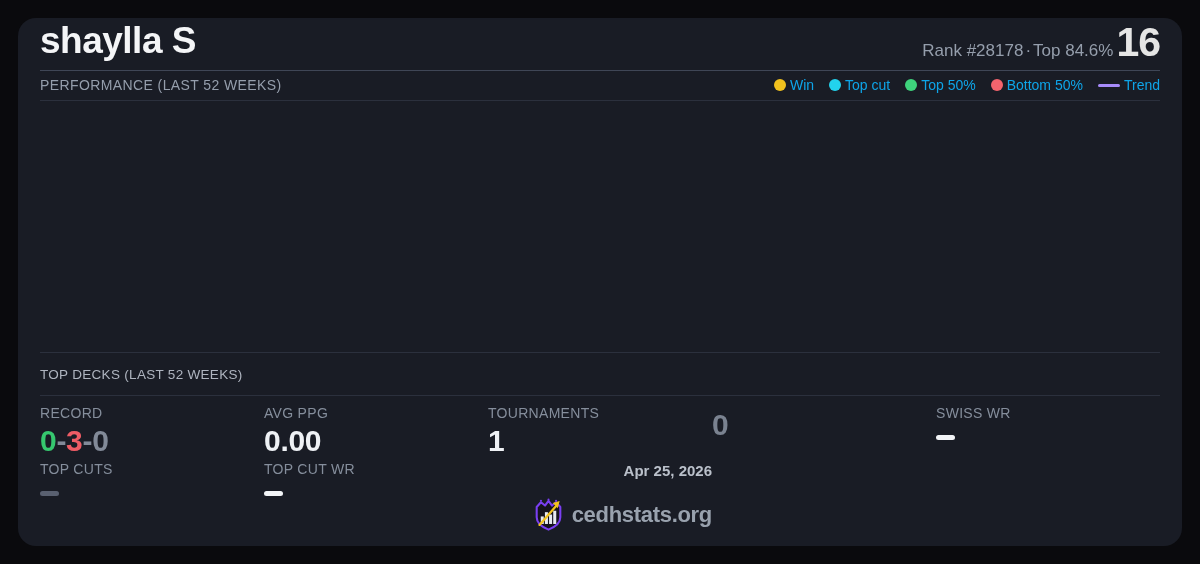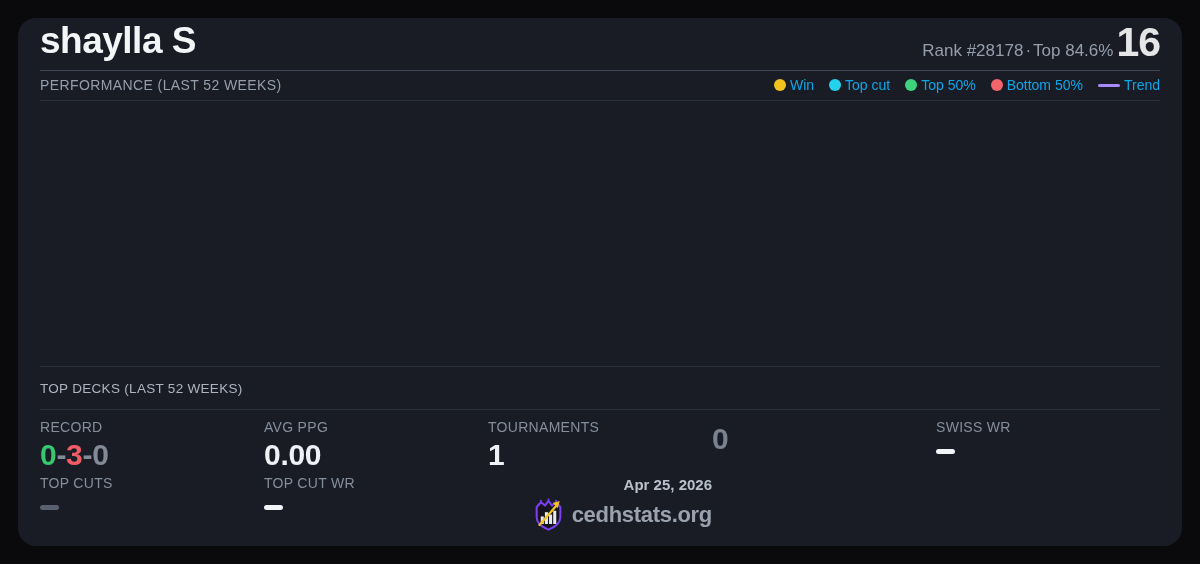--- a/index.html
+++ b/index.html
@@ -73,21 +73,21 @@
   .rec-w{ color:#36c76f; }
   .rec-l{ color:#ee5c65; }
   .rec-d{ color:#828a98; }
   .rec-sep{ color:#828a98; font-weight:700; }
   .placeholder-bar{ width:19px; height:5px; border-radius:2.5px; margin-top:14px; }
   .bar-muted{ background:#596070; }
   .bar-white{ background:#f2f4f7; }
 
   .footer-cell{ display:flex; flex-direction:column; align-items:flex-end; justify-content:space-between; }
   .footer-date{ font-size:15px; font-weight:600; color:#bac0ca; margin-top:1px; }
-  .brand-row{ display:flex; align-items:center; gap:8px; margin-top:5px; }
+  .brand-row{ display:flex; align-items:center; gap:8px; margin-top:19px; }
   .brand-name{ font-size:22px; font-weight:700; color:#99a2ae; letter-spacing:-0.3px; }
   .logo-svg{ display:block; }
 </style>
 </head>
 <body>
 
 <div class="card">
 
   <div class="title-row">
     <div class="player-name">shaylla S</div>

